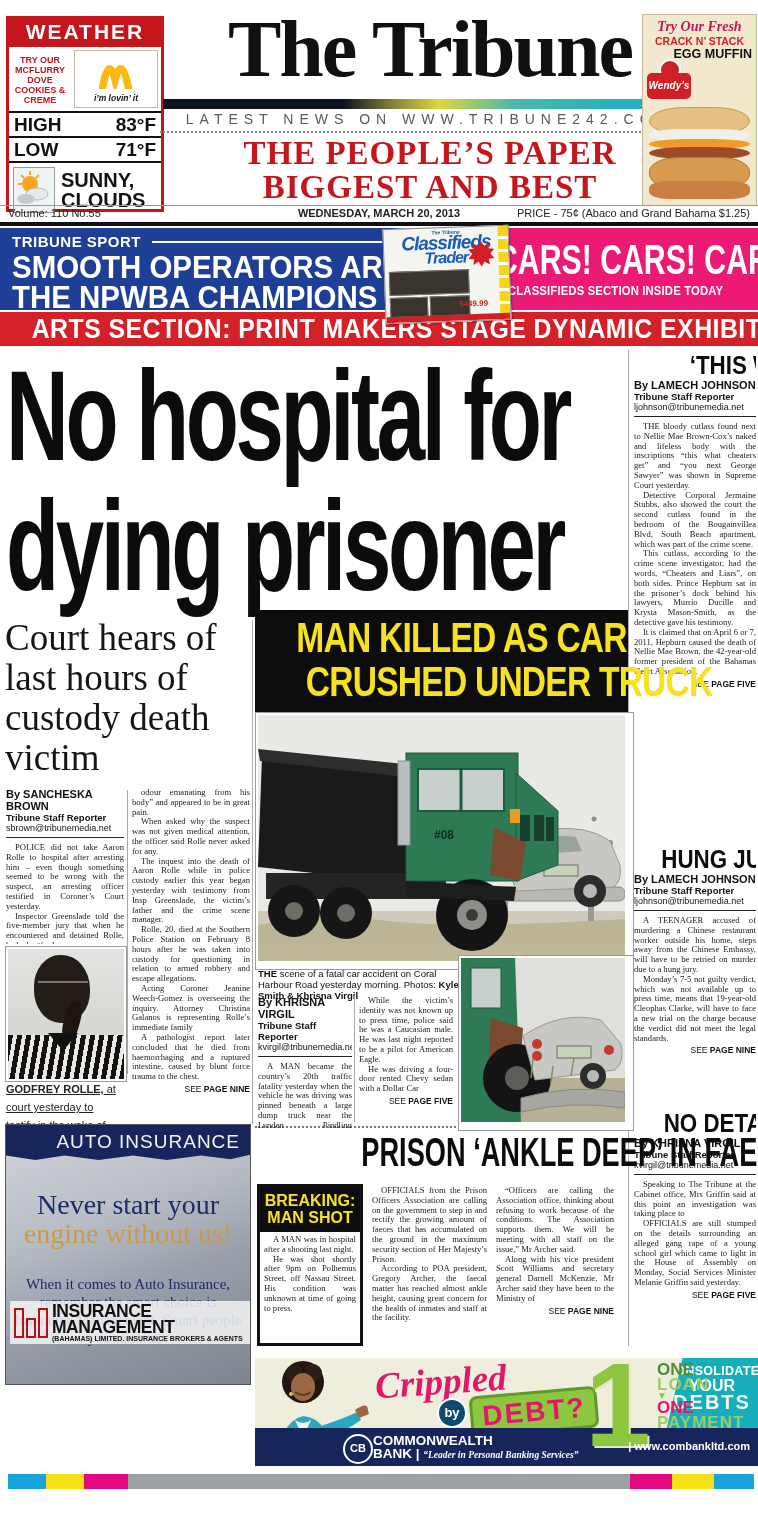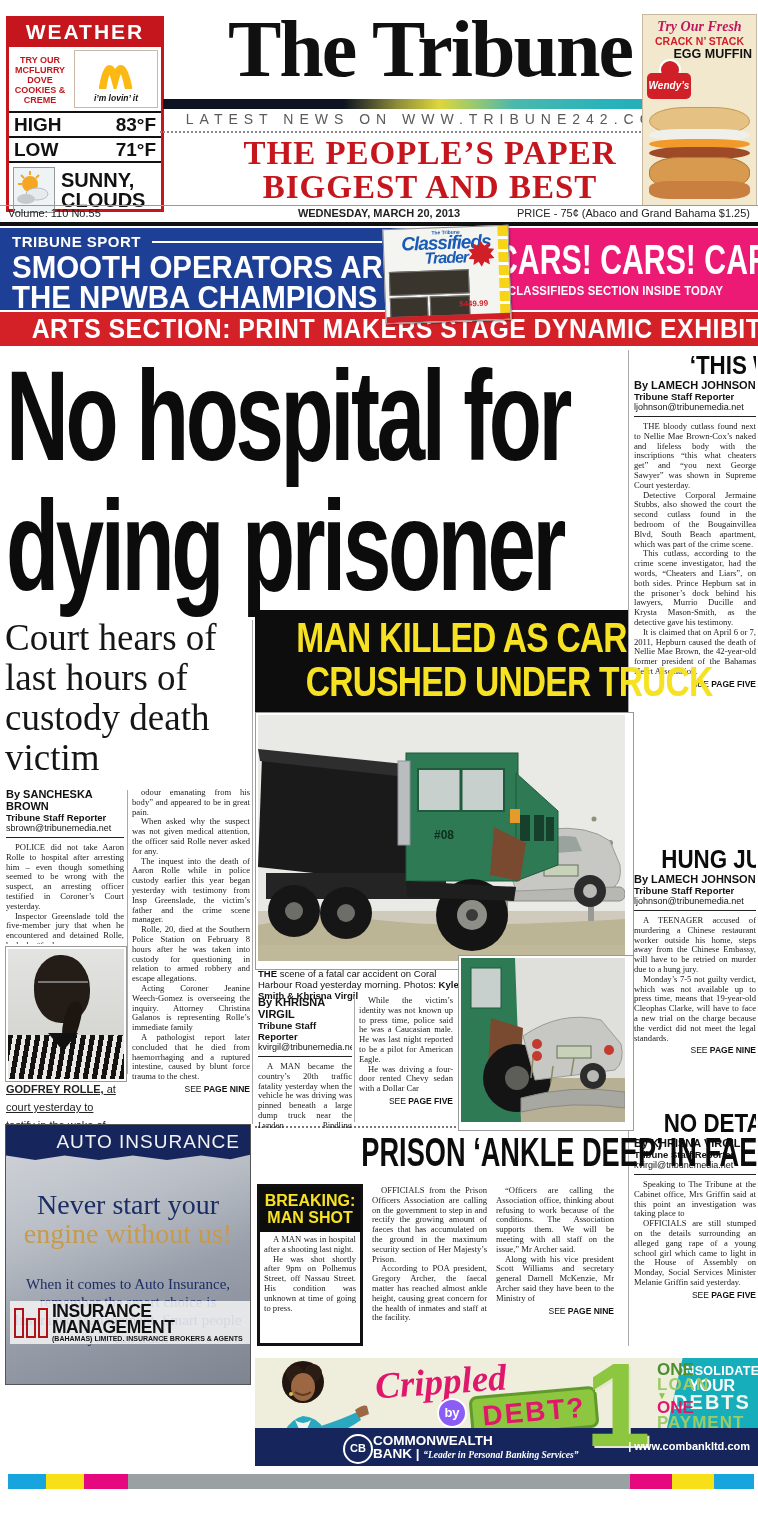--- a/index.html
+++ b/index.html
@@ -118,21 +118,21 @@
   
   .bank-ad{left:255px;top:1358px;width:503px;height:108px;background:#efeedd;overflow:hidden;}
   .bank-navy{position:absolute;left:0;top:70px;width:503px;height:38px;background:#16265c;}
   .bank-teal{position:absolute;right:0;top:0;width:92px;height:74px;background:#17aebc;
              clip-path:polygon(18% 0,100% 0,100% 100%,0 100%);color:#fff;text-align:center;}
   .bank-teal .c1{font-weight:bold;font-size:12.5px;margin-top:6px;letter-spacing:.3px;}
   .bank-teal .c2{font-weight:bold;font-size:16px;line-height:15px;}
   .bank-teal .c3{font-weight:bold;font-size:20px;line-height:19px;letter-spacing:2px;color:#f3f8ef;}
   .crippled{position:absolute;left:120px;top:2px;color:#e0186c;font-family:"Liberation Serif",serif;
             font-weight:bold;font-style:italic;font-size:37px;transform:rotate(-4deg);}
-  .by-circle{position:absolute;left:182px;top:40px;width:26px;height:26px;border-radius:50%;background:#8b5cf6;
+  .by-circle{position:absolute;left:182px;top:40px;width:26px;height:26px;border-radius:50%;background:#0c4a6e;
              border:2px solid #fff;color:#fff;font-weight:bold;font-size:13px;text-align:center;line-height:26px;}
   .debt-stamp{position:absolute;left:215px;top:33px;width:128px;height:42px;background:#8dc63f;border:3px solid #5f9a2b;
               border-radius:8px;transform:rotate(-5deg);text-align:center;box-sizing:border-box;}
   .debt-stamp span{color:#e0186c;font-weight:bold;font-size:28px;line-height:36px;letter-spacing:2px;}
   .big-one{position:absolute;left:330px;top:-12px;color:#8dc63f;font-weight:bold;font-size:118px;line-height:118px;
            z-index:3;text-shadow:2px 2px 0 #e6e6cf;}
   .one-col{position:absolute;left:402px;top:4px;line-height:15px;z-index:4;}
   .one-col .g1{color:#4d8f2f;font-weight:bold;font-size:17px;}
   .one-col .g2{color:#9ccb67;font-weight:bold;font-size:17px;letter-spacing:1px;}
   .one-col .p1{color:#e0186c;font-weight:bold;font-size:17px;}

